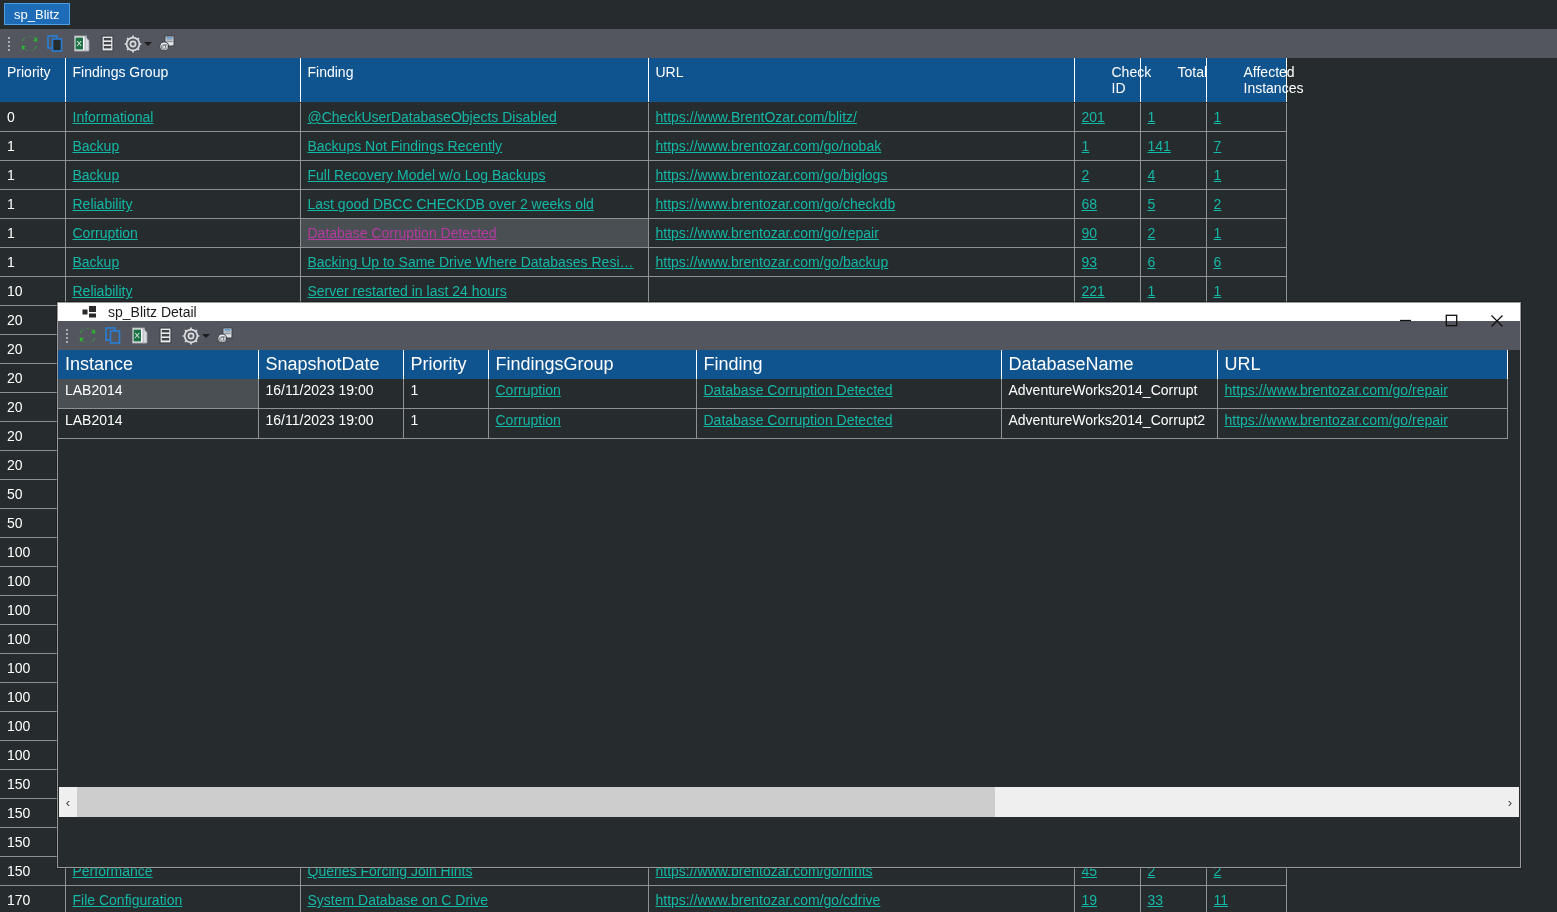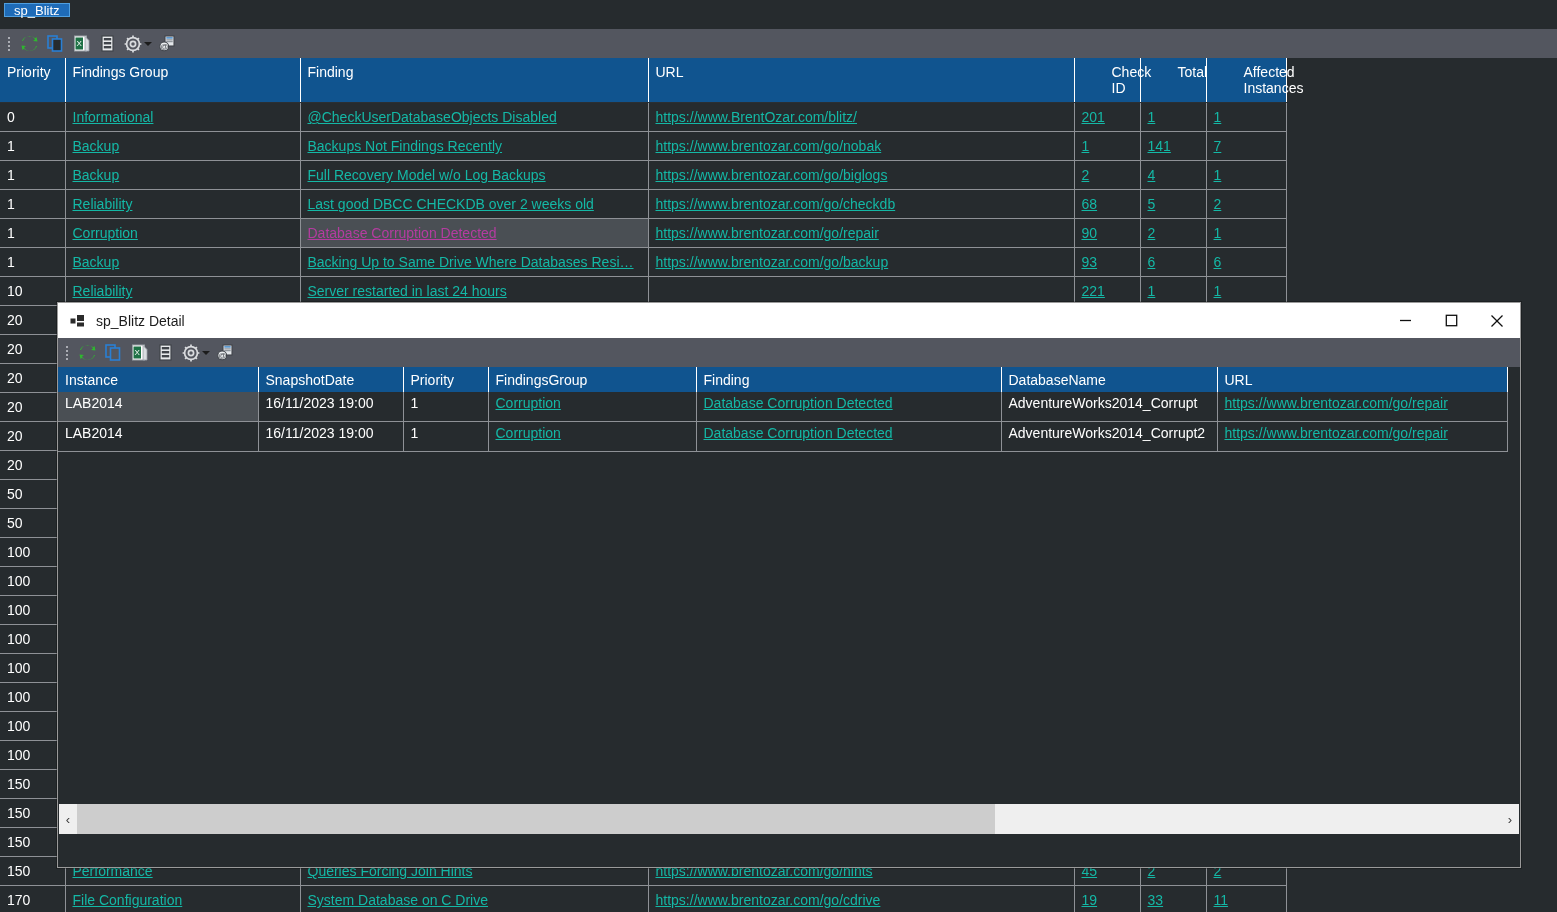--- a/index.html
+++ b/index.html
@@ -17,21 +17,21 @@
   }
 
   
   .tabstrip {
     position: absolute; left: 0; top: 0;
     width: 1557px; height: 29px;
     background: #262b2e;
   }
   .tab {
     position: absolute; left: 4px; top: 3px;
-    height: 14px;
+    height: 22px;
     padding: 0 9px;
     display: flex; align-items: center;
     background: #1e6bb8;
     border: 1px solid #4f9fe0;
     color: #ffffff;
     font-size: 13px;
     box-sizing: border-box;
     white-space: nowrap;
   }
 
@@ -136,25 +136,25 @@
   .dialog {
     position: absolute;
     left: 57px; top: 302px;
     width: 1464px; height: 566px;
     background: #262b2e;
     border: 1px solid #9a9a9a;
     box-sizing: border-box;
     box-shadow: 0 0 0 1px rgba(0,0,0,0.25);
   }
   .dlg-title {
-    height: 35px;
+    height: 18px;
     background: #ffffff;
     display: flex; align-items: center;
     box-sizing: border-box;
-    padding-left: 11px;
+    padding-left: 23px;
     position: relative;
   }
   .dlg-icon { width: 18px; height: 18px; margin-right: 9px; position: relative; }
   .dlg-title-text {
     font-size: 14px;
     color: #1c1c1c;
   }
   .win-btns {
     position: absolute; right: 0; top: 0;
     height: 35px; display: flex;
@@ -186,21 +186,21 @@
   }
   table.d th {
     background: #10548f;
     color: #ffffff;
     font-weight: normal;
     text-align: left;
     padding: 4px 6px 4px 7px;
     border-right: 1px solid #ffffff;
     height: 25px;
     box-sizing: border-box;
-    font-size: 14px;
+    font-size: 18px;
   }
   table.d td {
     border-right: 1px solid #8e9196;
     border-bottom: 1px solid #8e9196;
     padding: 3px 6px 10px 7px;
     height: 29px;
     box-sizing: border-box;
     white-space: nowrap;
     overflow: hidden;
     text-overflow: ellipsis;

